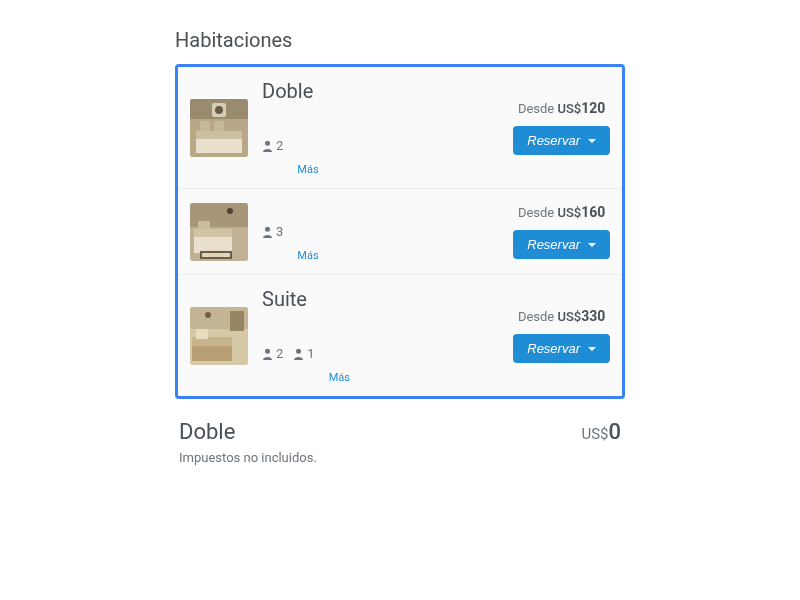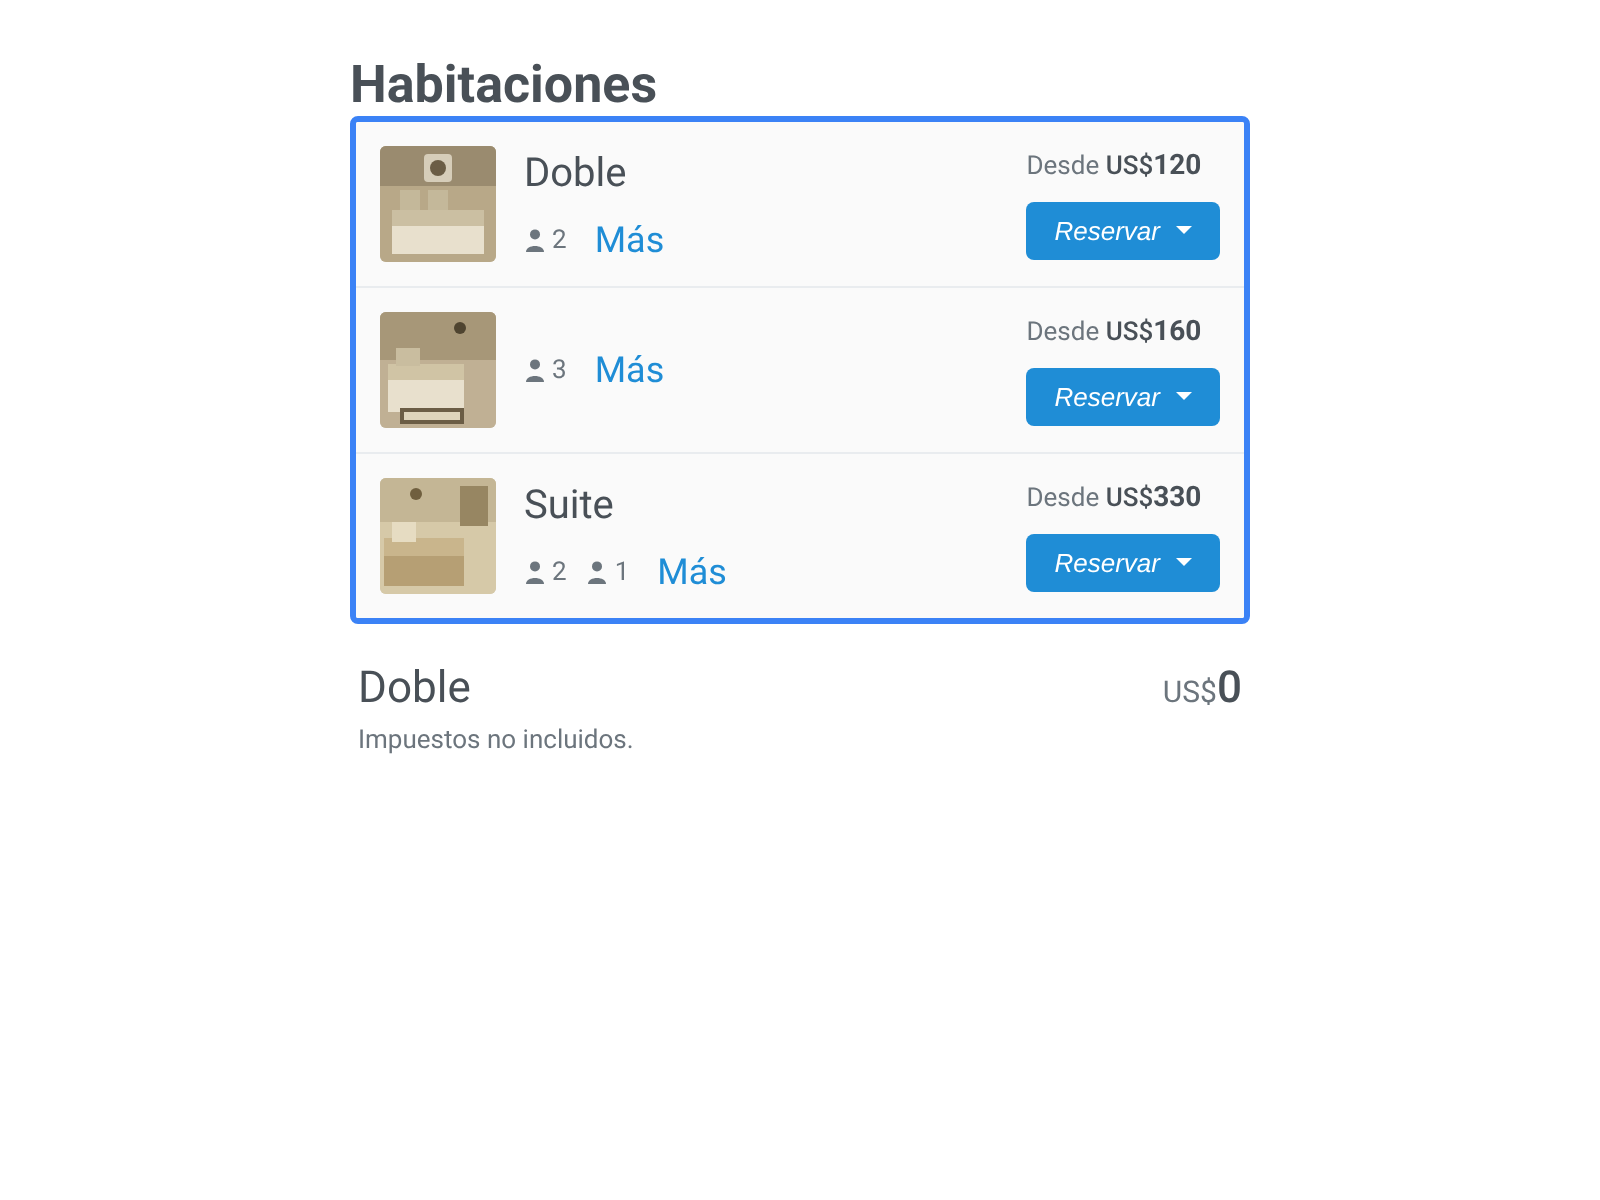--- a/index.html
+++ b/index.html
@@ -8,24 +8,24 @@
       font-family: -apple-system, BlinkMacSystemFont, "Segoe UI", Roboto, "Helvetica Neue", Arial, sans-serif;
       background: #ffffff;
       color: #495057;
       font-size: 14px;
     }
     .container {
       width: 800px;
       padding: 28px 175px 0;
     }
     .page-title {
-      font-size: 26px;
-      font-weight: 700;
+      font-size: 20px;
+      font-weight: 400;
       color: #495057;
-      margin-bottom: 0;
+      margin-bottom: 12px;
     }
     .rooms-list {
       border: 3px solid #3b82f6;
       border-radius: 4px;
       overflow: hidden;
     }
     .room-item {
       display: flex;
       align-items: center;
       padding: 12px;
@@ -64,27 +64,28 @@
     .occ-group {
       display: inline-flex;
       align-items: center;
       gap: 3px;
       margin-right: 6px;
     }
     .occ-group svg { display: block; }
     .more-link {
       color: #1f8dd6;
       text-decoration: none;
-      font-size: 18px;
+      font-size: 11px;
       margin-left: 4px;
+      margin-top: 48px;
     }
     .room-right {
       display: flex;
       flex-direction: column;
-      align-items: flex-start;
+      align-items: center;
       gap: 10px;
     }
     .price-line {
       font-size: 13px;
       color: #6c757d;
     }
     .price-line .currency { color: #495057; font-weight: 500; }
     .price-line .amount { font-weight: 700; color: #495057; font-size: 14px; }
     .reserve-btn {
       background: #1f8dd6;

